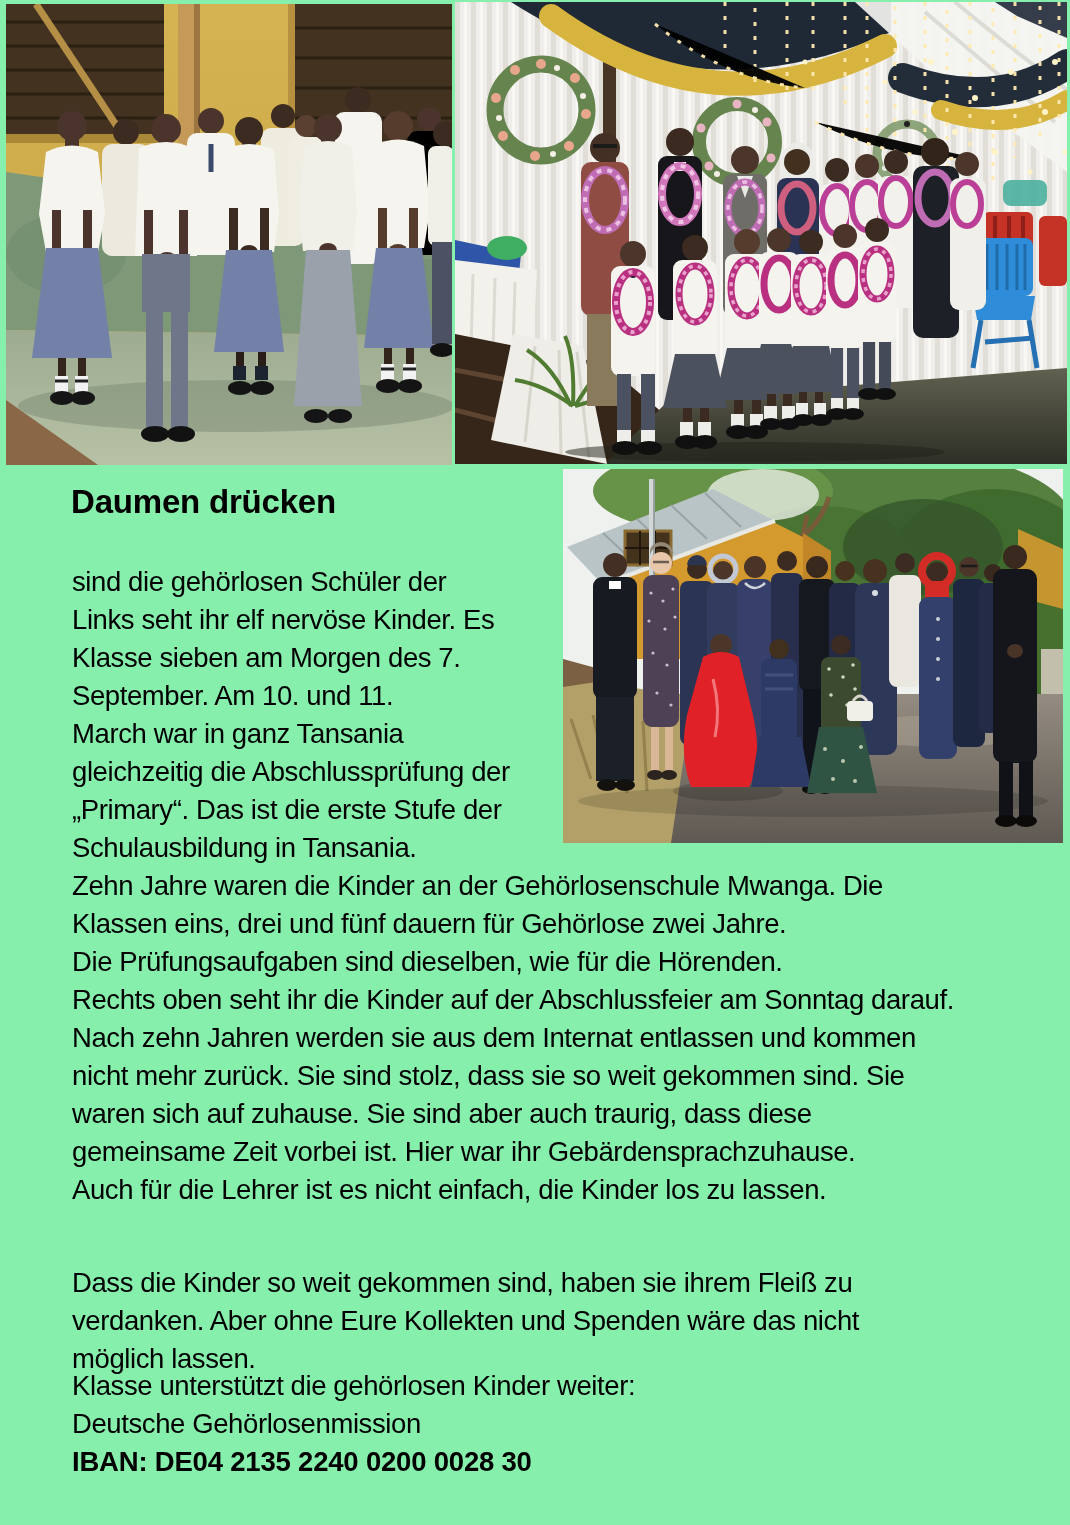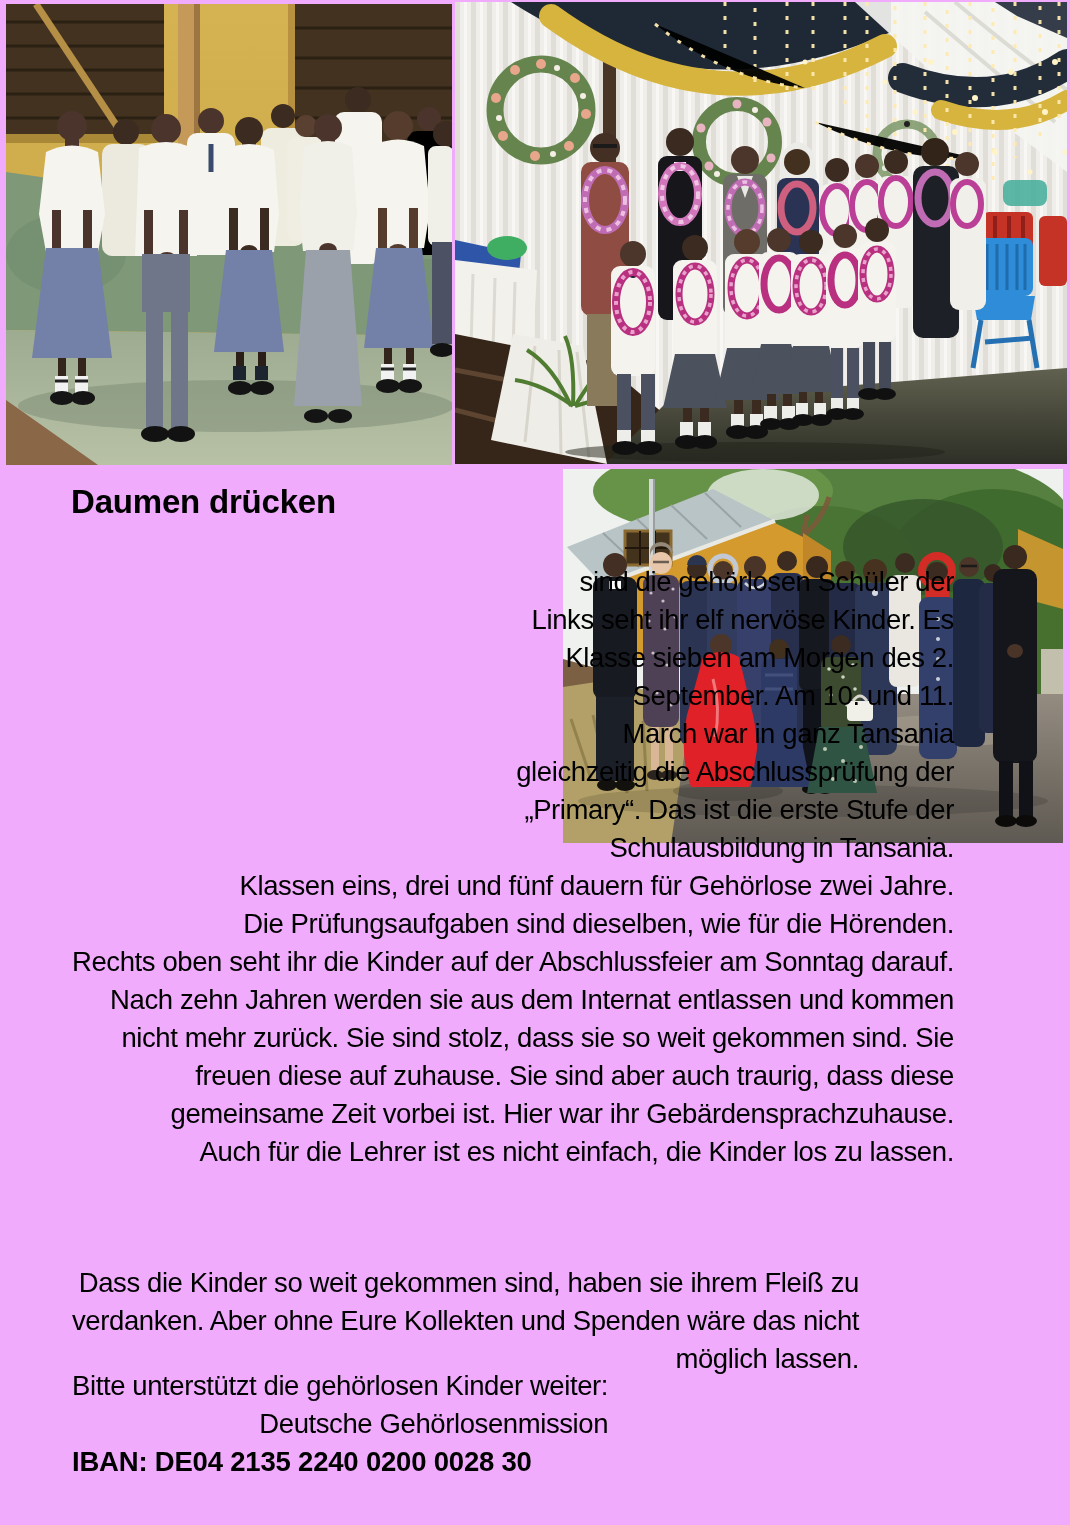--- a/index.html
+++ b/index.html
@@ -1,20 +1,19 @@
 <!DOCTYPE html>
 <html lang="de"><head>
 <meta charset="utf-8">
 <style>
   html,body{margin:0;padding:0;background:#ffffff;}
   .page{
-    position:relative;width:1070px;height:1525px;background:#f0abfc;
+    position:relative;width:1070px;height:1525px;background:#86efac;
     font-family:"Liberation Sans","DejaVu Sans",sans-serif;color:#000;
     overflow:hidden;
-    text-align:right;
   }
   .photo{position:absolute;display:block;}
   .photo-1{left:6px;top:4px;width:446px;height:461px;}
   .photo-2{left:455px;top:2px;width:612px;height:462px;}
   .photo-3{left:563px;top:469px;width:500px;height:374px;}
   .title{
     position:absolute;left:71px;top:482px;margin:0;
     font-size:33px;font-weight:700;line-height:40px;letter-spacing:-0.2px;
   }
   .textblock{
@@ -572,42 +571,43 @@
       <rect x="284" y="232" width="26" height="20" rx="4" fill="#f0efe8"></rect>
       <path d="M290,232 q7,-10 14,0" stroke="#d8d6cc" stroke-width="3" fill="none"></path>
     </g>
   </svg>
 
   <h1 class="title">Daumen drücken</h1>
 
   <div class="textblock p1">
       <div class="line">sind die gehörlosen Schüler der</div>
       <div class="line">Links seht ihr elf nervöse Kinder. Es</div>
-      <div class="line">Klasse sieben am Morgen des 2.</div>
+      <div class="line">Klasse sieben am Morgen des 7.</div>
       <div class="line">September. Am 10. und 11.</div>
       <div class="line">March war in ganz Tansania</div>
       <div class="line">gleichzeitig die Abschlussprüfung der</div>
       <div class="line">„Primary“. Das ist die erste Stufe der</div>
       <div class="line">Schulausbildung in Tansania.</div>
+      <div class="line">Zehn Jahre waren die Kinder an der Gehörlosenschule Mwanga. Die</div>
       <div class="line">Klassen eins, drei und fünf dauern für Gehörlose zwei Jahre.</div>
       <div class="line">Die Prüfungsaufgaben sind dieselben, wie für die Hörenden.</div>
       <div class="line">Rechts oben seht ihr die Kinder auf der Abschlussfeier am Sonntag darauf.</div>
       <div class="line">Nach zehn Jahren werden sie aus dem Internat entlassen und kommen</div>
       <div class="line">nicht mehr zurück. Sie sind stolz, dass sie so weit gekommen sind. Sie</div>
-      <div class="line">freuen diese auf zuhause. Sie sind aber auch traurig, dass diese</div>
+      <div class="line">waren sich auf zuhause. Sie sind aber auch traurig, dass diese</div>
       <div class="line">gemeinsame Zeit vorbei ist. Hier war ihr Gebärdensprachzuhause.</div>
       <div class="line">Auch für die Lehrer ist es nicht einfach, die Kinder los zu lassen.</div>
     </div>
 
   <div class="textblock p2">
       <div class="line">Dass die Kinder so weit gekommen sind, haben sie ihrem Fleiß zu</div>
       <div class="line">verdanken. Aber ohne Eure Kollekten und Spenden wäre das nicht</div>
       <div class="line">möglich lassen.</div>
     </div>
 
   <div class="textblock p3">
-      <div class="line">Bitte unterstützt die gehörlosen Kinder weiter:</div>
+      <div class="line">Klasse unterstützt die gehörlosen Kinder weiter:</div>
       <div class="line">Deutsche Gehörlosenmission</div>
     </div>
 
   <div class="textblock iban">IBAN: DE04 2135 2240 0200 0028 30</div>
 
 </div>
 
 </body></html>

